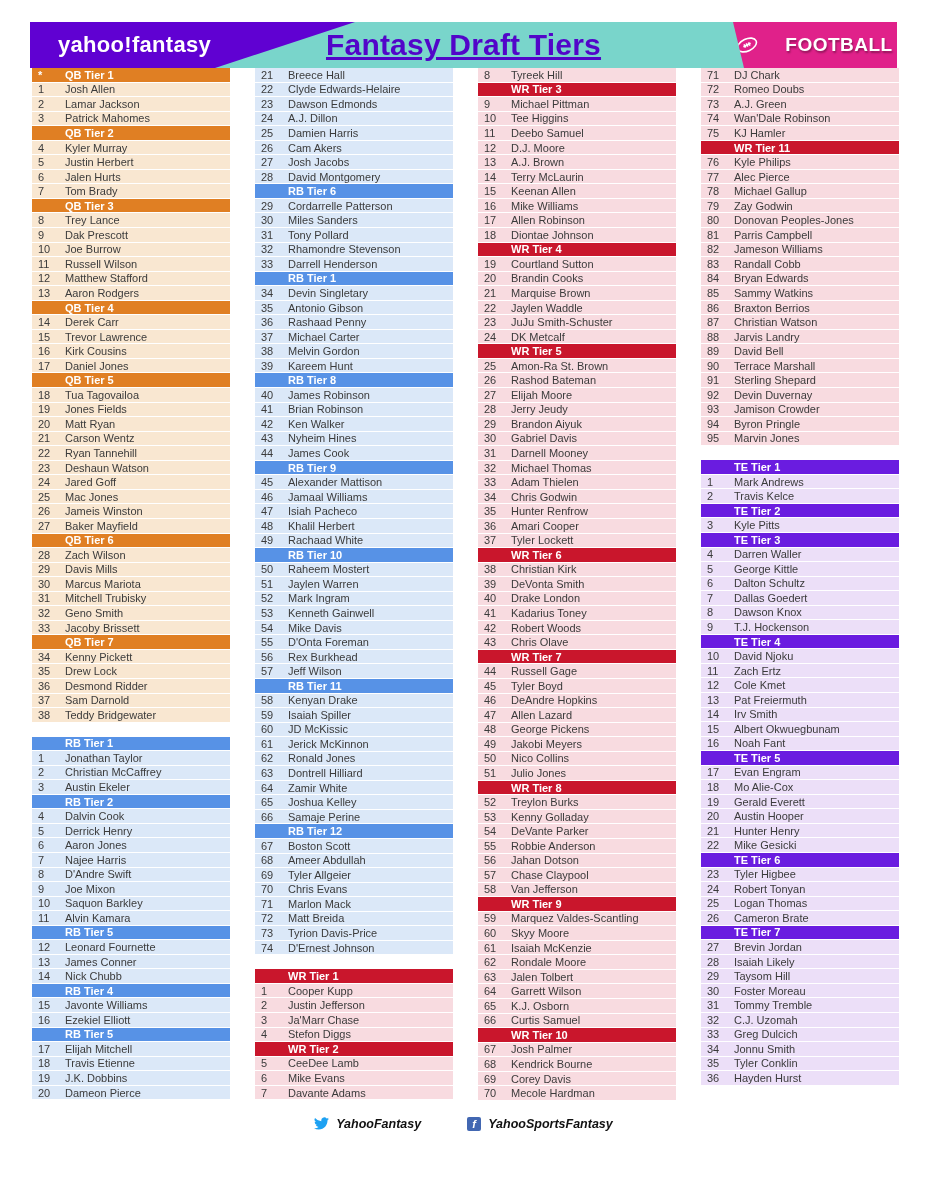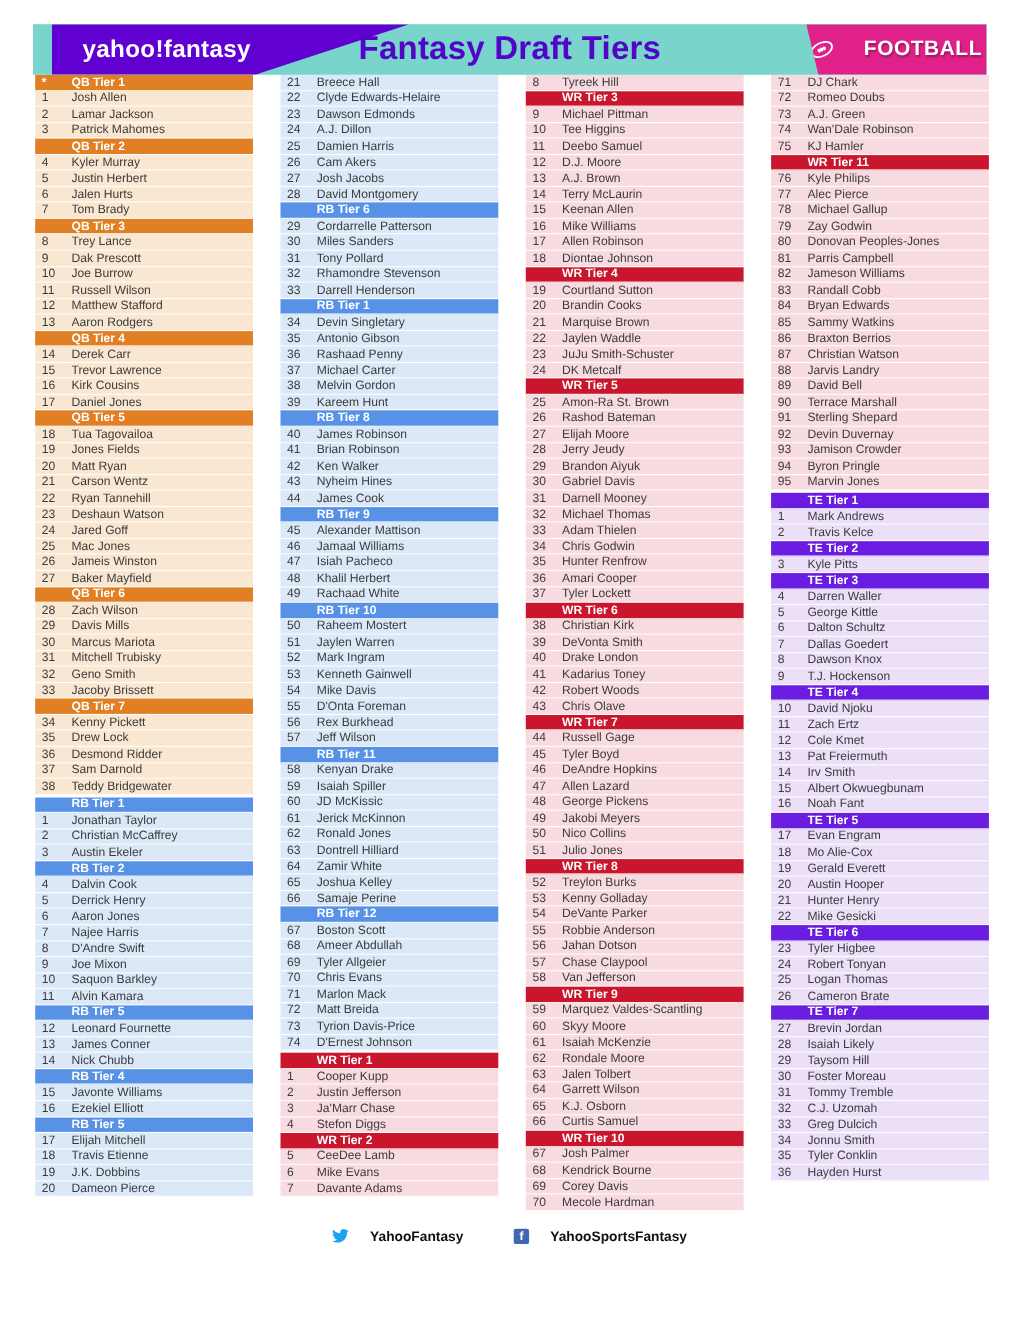--- a/index.html
+++ b/index.html
@@ -1,41 +1,41 @@
 <!DOCTYPE html>
 <html style="--banner-purple: #6001d2; --banner-teal: #79d5cb; --banner-pink: #e0218a; --title-purple: #5205c9; --qb-header: #e07f23; --qb-row: #f9e7d1; --rb-header: #5792e6; --rb-row: #dbe8f8; --wr-header: #c9162c; --wr-row: #f8dbe0; --te-header: #6a1ce0; --te-row: #ecdff8; --twitter-blue: #1da1f2; --facebook-blue: #4267b2;"><head>
 <meta charset="utf-8">
 <title>Fantasy Draft Tiers</title>
 <style>
   html,body{margin:0;padding:0;background:#fff;}
   body{width:927px;height:1200px;font-family:"Liberation Sans",sans-serif;position:relative;overflow:hidden;}
   .banner{position:relative;height:46px;margin:22px 30px 0 30px;background:var(--banner-teal);overflow:hidden;}
-  .banner-left{position:absolute;left:17px;top:0;bottom:0;width:325px;background:var(--banner-purple);
+  .banner-left{position:absolute;left:0;top:0;bottom:0;width:325px;background:var(--banner-purple);
     clip-path:polygon(0 0,100% 0,calc(100% - 140px) 100%,0 100%);display:flex;align-items:center;padding-left:28px;box-sizing:border-box;}
   .logo{color:#fff;font-size:22px;font-weight:700;letter-spacing:.3px;}
   .banner-right{position:absolute;right:0;top:0;bottom:0;width:167px;background:var(--banner-pink);
     clip-path:polygon(3px 0,100% 0,100% 100%,14px 100%);display:flex;align-items:center;justify-content:center;gap:25px;}
   .sport{color:#fff;font-size:19px;font-weight:800;letter-spacing:.5px;text-shadow:1px 2px 2px rgba(0,0,0,.35);}
   .banner-mid{position:absolute;inset:0;display:flex;align-items:center;justify-content:center;pointer-events:none;}
-  .banner-mid h1{margin:12px;font-size:30px;font-weight:800;color:var(--title-purple);letter-spacing:.2px;}
+  .banner-mid h1{margin:12px;font-size:30px;font-weight:800;color:var(--title-purple);letter-spacing:.2px;text-decoration:underline;}
   .subtitle{margin:10px 0 13px 0;text-align:center;font-size:10.5px;color:#1b1b1b;}
   .columns{display:flex;gap:25px;padding:0 0 0 32px;align-items:flex-start;}
   .col{width:198px;flex:0 0 198px;}
-  .group.gap{margin-top:2px;}
+  .group.gap{margin-top:14px;}
   .row{height:14.55px;box-sizing:border-box;display:flex;align-items:center;border-bottom:1px solid #fff;font-size:11px;color:#3b3b3b;}
   .num{width:33px;padding-left:6px;box-sizing:border-box;flex:0 0 33px;}
   .nm{flex:1;white-space:nowrap;overflow:hidden;}
   .hdr{font-weight:700;color:#fff;}
   .hdr .num,.hdr .nm{color:#fff;}
   .g-qb .row{background:var(--qb-row);} .g-qb .hdr{background:var(--qb-header);}
   .g-rb .row{background:var(--rb-row);} .g-rb .hdr{background:var(--rb-header);}
   .g-wr .row{background:var(--wr-row);} .g-wr .hdr{background:var(--wr-header);}
   .g-te .row{background:var(--te-row);} .g-te .hdr{background:var(--te-header);}
   footer{margin-top:16px;display:flex;justify-content:center;gap:46px;align-items:center;}
-  .social{display:flex;align-items:center;gap:19px;font-size:12.5px;font-weight:700;color:#111;}
+  .social{display:flex;align-items:center;gap:7px;font-size:12.5px;font-weight:700;color:#111;font-style:italic;}
   .fb{width:14px;height:14px;border-radius:2px;background:var(--facebook-blue);color:#fff;font-size:11px;font-weight:700;
     display:inline-flex;align-items:flex-end;justify-content:center;line-height:13px;}
 </style>
 </head>
 <body>
 
 <div class="page">
 
   <header class="banner">
     <div class="banner-left">

